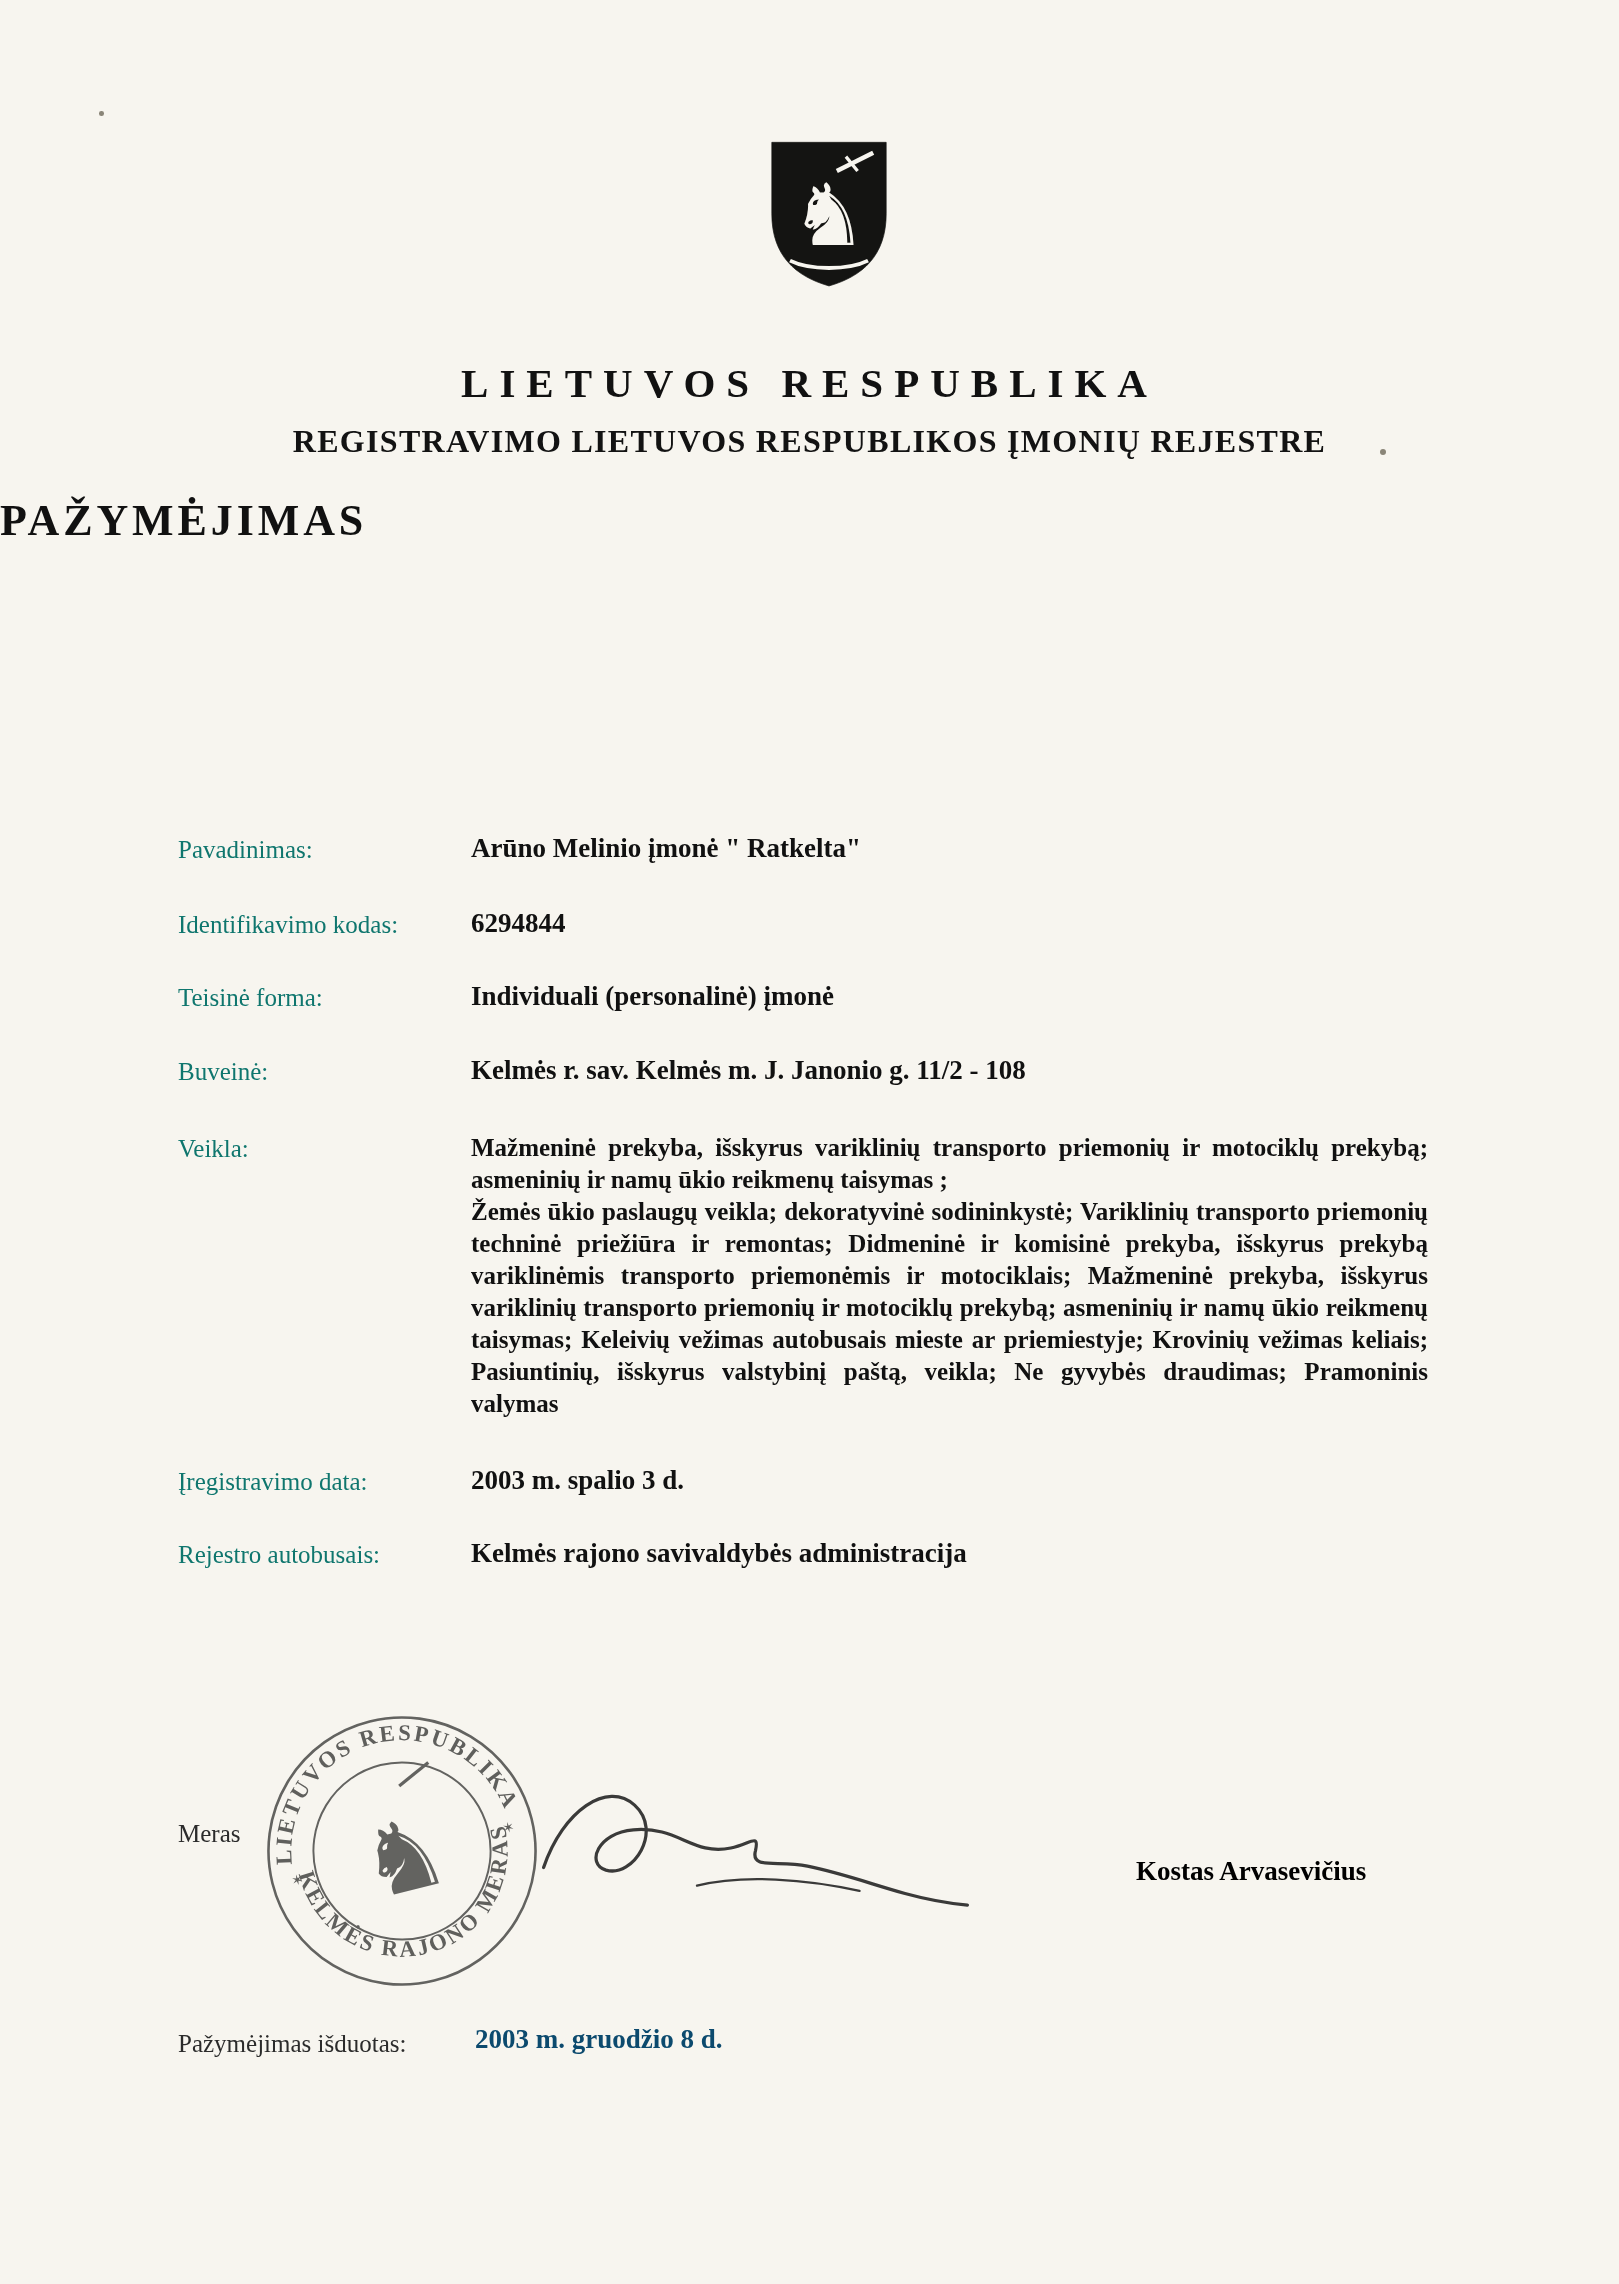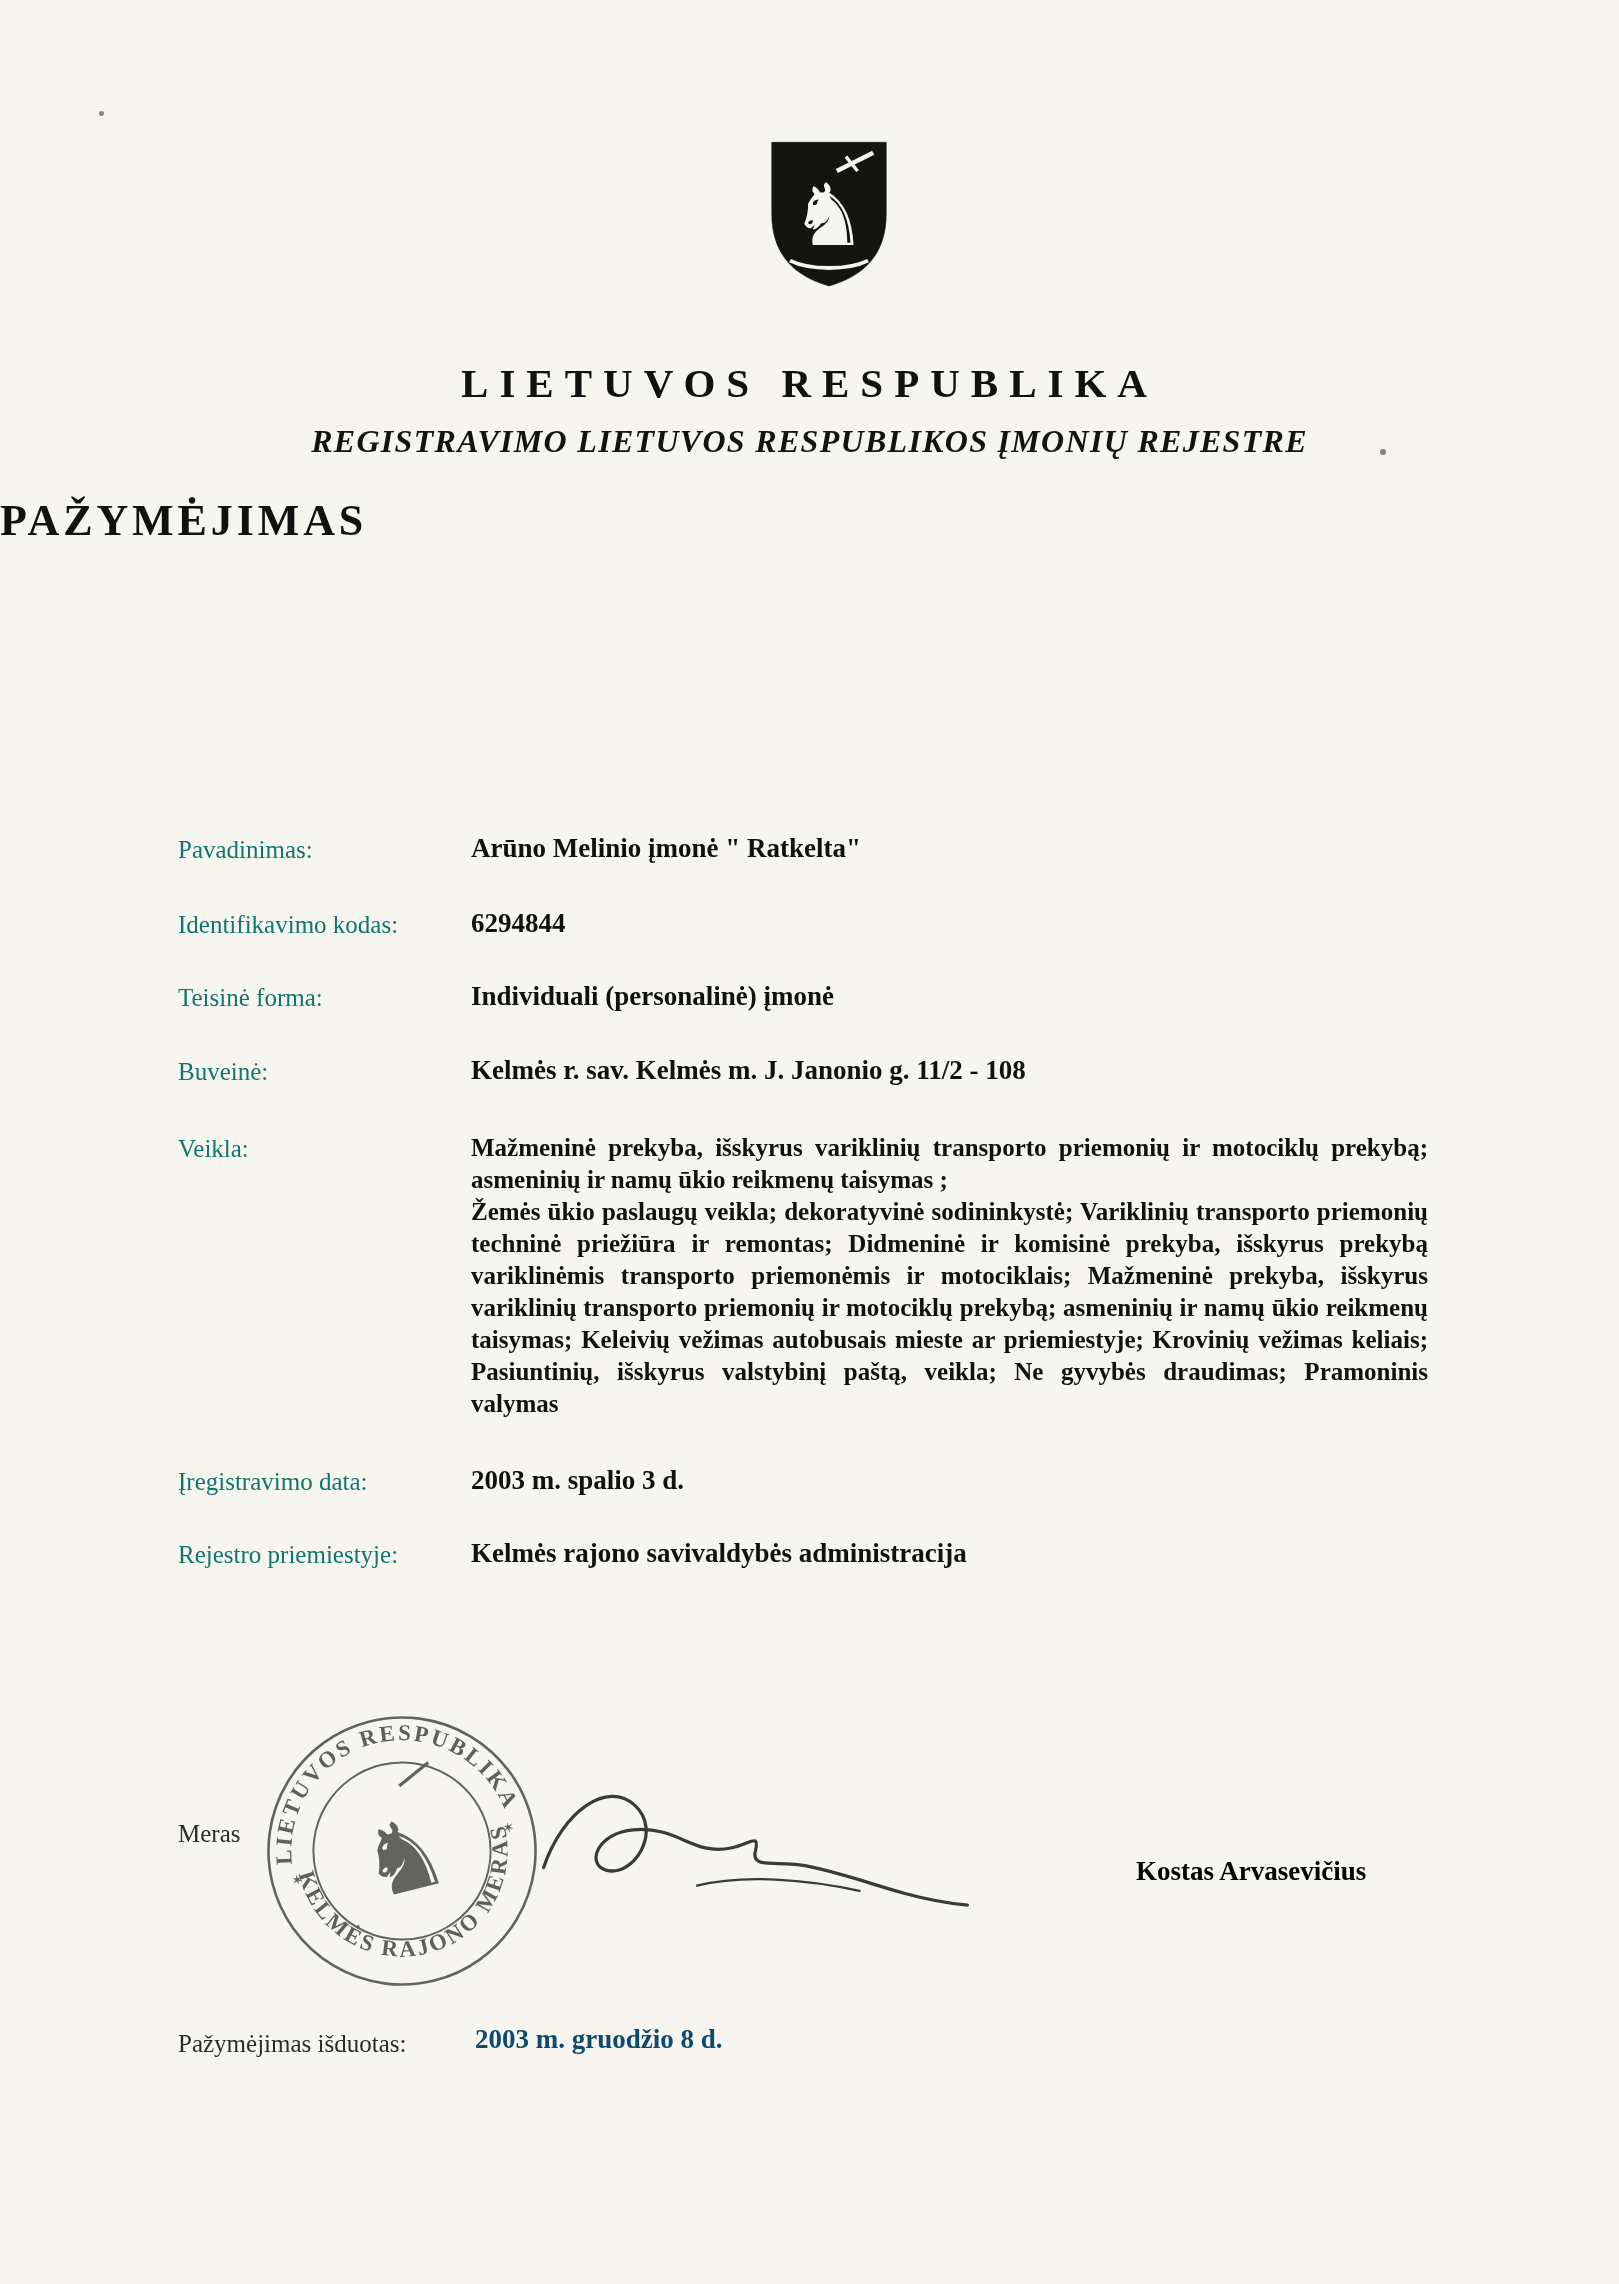--- a/index.html
+++ b/index.html
@@ -18,21 +18,20 @@
   }
   .title1 {
     position:absolute; top:359px; left:0; width:100%;
     text-align:center; font-size:41px; font-weight:bold; letter-spacing:11px;
     color:#111;
   }
   .title2 {
     position:absolute; top:423px; left:0; width:100%;
     text-align:center; font-size:32px; font-weight:bold; letter-spacing:1.3px;
     color:#131313;
-    font-style:italic;
   }
   .title3 {
     position:absolute; top:495px; left:0; width:100%;
     text-align:left; font-size:44px; font-weight:bold; letter-spacing:3.9px;
     color:#111;
   }
   .row { position:absolute; left:0; width:100%; }
   .label {
     position:absolute; left:178px; top:0;
     font-size:25px; color:#0f766e; white-space:nowrap;
@@ -107,21 +106,21 @@
     <div class="value block">Mažmeninė prekyba, išskyrus variklinių transporto priemonių ir motociklų prekybą; asmeninių ir namų ūkio reikmenų taisymas ;
 Žemės ūkio paslaugų veikla; dekoratyvinė sodininkystė; Variklinių transporto priemonių techninė priežiūra ir remontas; Didmeninė ir komisinė prekyba, išskyrus prekybą variklinėmis transporto priemonėmis ir motociklais; Mažmeninė prekyba, išskyrus variklinių transporto priemonių ir motociklų prekybą; asmeninių ir namų ūkio reikmenų taisymas; Keleivių vežimas autobusais mieste ar priemiestyje; Krovinių vežimas keliais; Pasiuntinių, išskyrus valstybinį paštą, veikla; Ne gyvybės draudimas; Pramoninis valymas</div>
   </div>
 
   <div class="row" style="top:1468px">
     <div class="label">Įregistravimo data:</div>
     <div class="value">2003 m. spalio 3 d.</div>
   </div>
 
   <div class="row" style="top:1541px">
-    <div class="label">Rejestro priemiestyje:</div>
+    <div class="label">Rejestro autobusais:</div>
     <div class="value">Kelmės rajono savivaldybės administracija</div>
   </div>
 
   <div class="mayor-label">Meras</div>
 
   <div class="seal">
     <svg width="284" height="284" viewBox="0 0 436 436" xmlns="http://www.w3.org/2000/svg">
       <defs>
         <path id="seal-arc-top" d="M 48 218 A 170 170 0 1 1 388 218" fill="none"></path>
         <path id="seal-arc-bottom" d="M 56 218 A 162 162 0 0 0 380 218" fill="none"></path>

